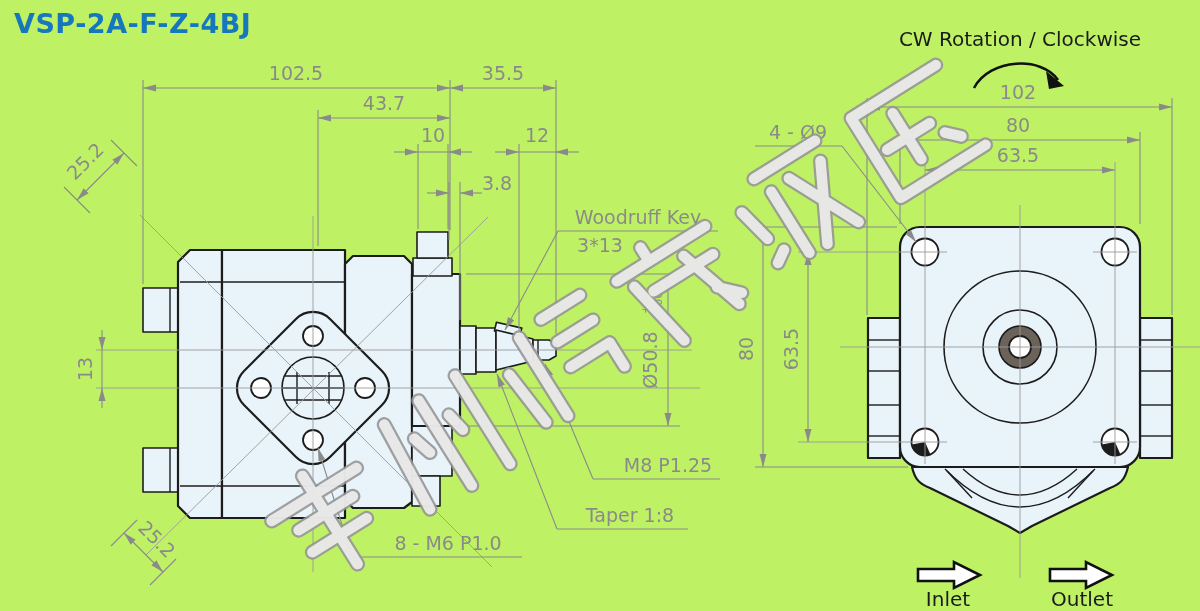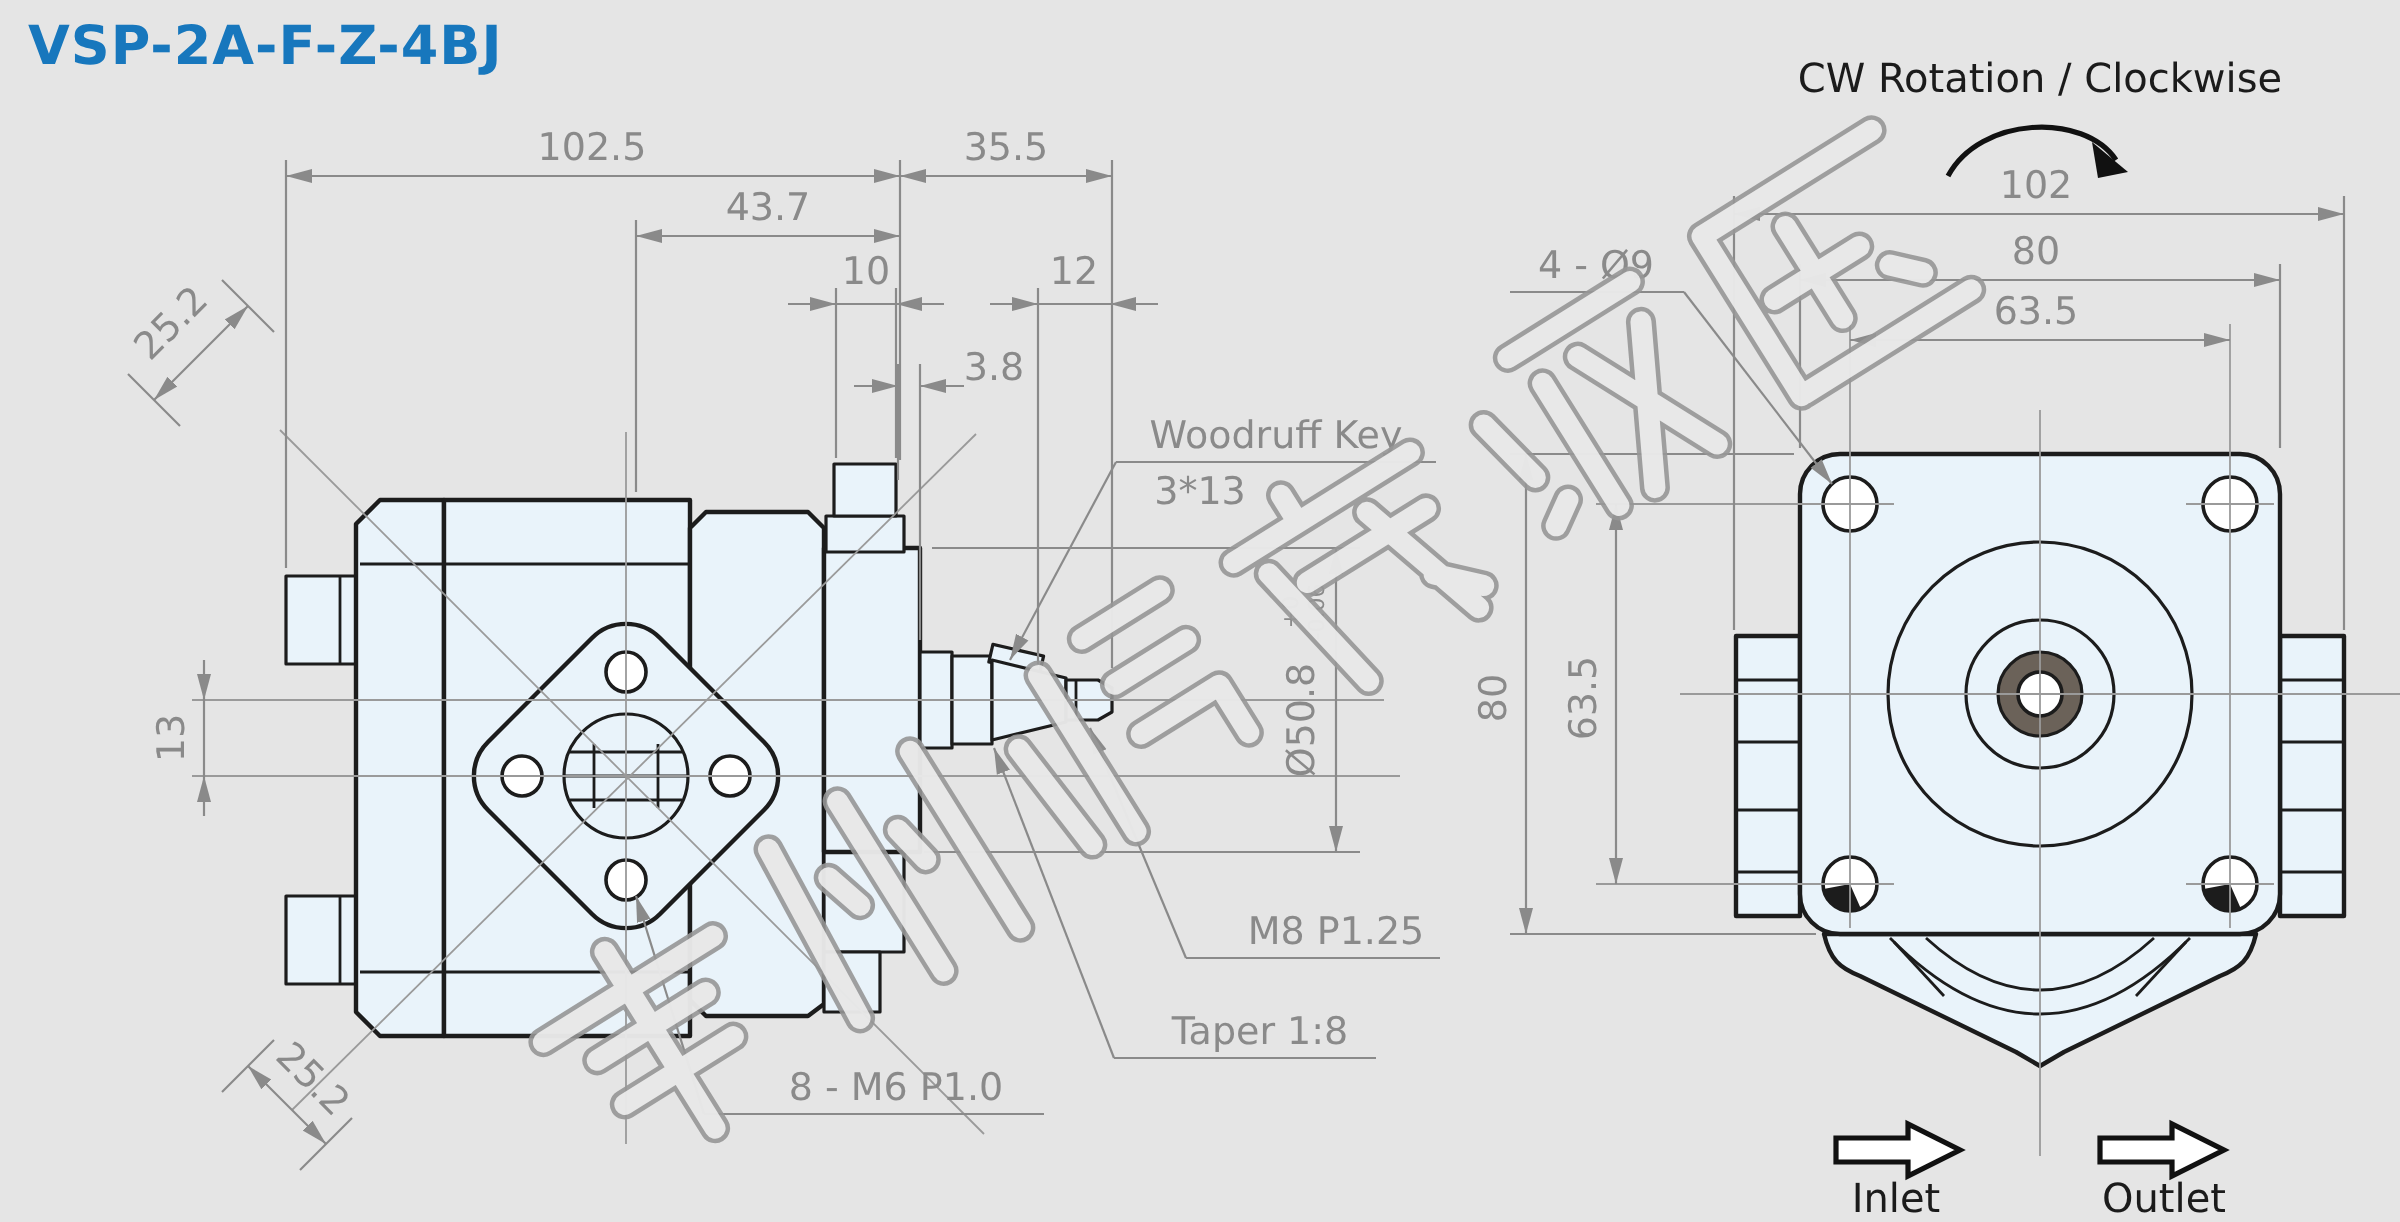--- a/index.html
+++ b/index.html
@@ -1,16 +1,16 @@
 <!DOCTYPE html>
 <html><head>
 <meta charset="utf-8">
 <style>
   html,body{margin:0;padding:0;background:#fff;}
-  #stage{position:relative;width:1200px;height:611px;background:#e5e5e5;overflow:hidden;
+  #stage{position:relative;width:1200px;height:611px;background:#bef264;overflow:hidden;
          font-family:"DejaVu Sans",sans-serif;text-align:right;}
   #title{position:absolute;left:14px;top:8px;font-size:27px;font-weight:bold;
          color:#1777BD;letter-spacing:.5px;font-family:"DejaVu Sans",sans-serif;}
   svg{position:absolute;left:0;top:0;}
   .out{stroke:#1c1c1c;stroke-width:2.2;fill:#e9f3fa;stroke-linejoin:round;}
   .out2{stroke:#1c1c1c;stroke-width:1.6;fill:#e9f3fa;stroke-linejoin:round;}
   .detail{stroke:#1c1c1c;stroke-width:1.4;fill:none;}
   .hole{stroke:#1c1c1c;stroke-width:1.8;fill:#ffffff;}
   .cl{stroke:#9a9a9a;stroke-width:.9;fill:none;}
   .dimline{stroke:#8a8a8a;stroke-width:1.1;fill:none;}

